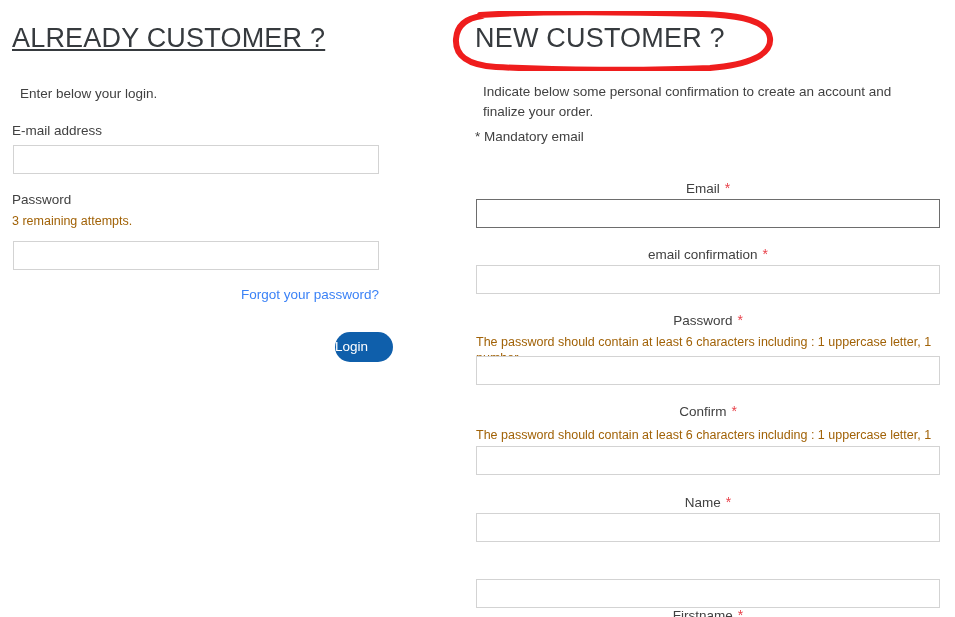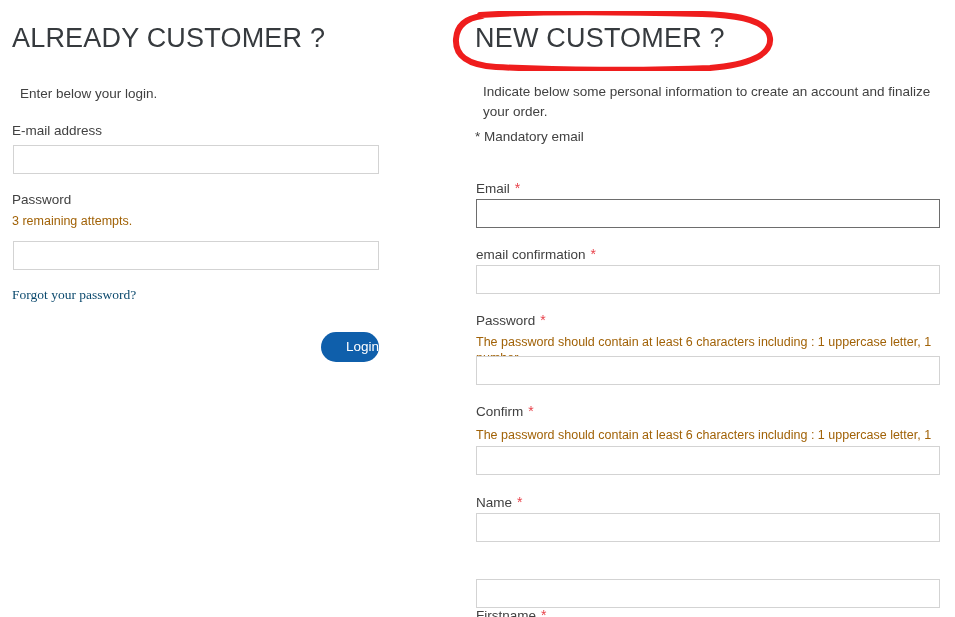--- a/index.html
+++ b/index.html
@@ -43,20 +43,21 @@
     color: #363a3e;
     letter-spacing: 0.2px;
     line-height: 1.1;
     margin: 0;
     white-space: nowrap;
   }
   .heading-left {
     position: absolute;
     left: 0px;
     top: 24px;
+    text-decoration: underline;
   }
   .heading-right {
     position: absolute;
     left: 0px;
     top: 24px;
   }
 
   
   .annotation-ellipse {
     position: absolute;
@@ -94,20 +95,21 @@
     font-size: 13.5px;
     color: #414141;
   }
 
   
   .field-label {
     font-size: 13.5px;
     color: #414141;
     line-height: 1.3;
     display: block;
+    text-align: center;
   }
   .req-star {
     color: #e8414a;
     font-size: 14px;
     margin-left: 5px;
   }
   .field-hint {
     font-size: 12.5px;
     color: #a16207;
     line-height: 1.3;
@@ -135,41 +137,40 @@
   .lbl-email-left   { position: absolute; left: 0px;  top: 122px; }
   .in-email-left    { position: absolute; left: 1px;  top: 145px; width: 366px; }
   .lbl-pass-left    { position: absolute; left: 0px;  top: 191px; }
   .hint-pass-left   { position: absolute; left: 0px;  top: 213px; }
   .in-pass-left     { position: absolute; left: 1px;  top: 241px; width: 366px; }
   .forgot-link {
     position: absolute;
     left: 0px;
     top: 287px;
     width: 367px;
-    text-align: left;
-    font-size: 13.5px;
-    color: #0c4a6e;
+    text-align: right;
+    font-size: 13.5px;
+    color: #3b82f6;
     text-decoration: none;
     cursor: pointer;
-    font-family: Liberation Serif, serif;
   }
   .login-button {
     position: absolute;
-    left: 309px;
+    left: 323px;
     top: 332px;
     width: 58px;
     height: 30px;
     border: none;
     border-radius: 15px;
     background: #0f5fab;
     color: #ffffff;
     font-family: "Liberation Sans", "DejaVu Sans", sans-serif;
     font-size: 13.5px;
     line-height: 30px;
-    text-align: right;
+    text-align: left;
     padding: 0;
     cursor: pointer;
   }
 
   
   .rf { position: absolute; left: 1px; width: 464px; }
 </style>
 </head>
 <body>
 
@@ -193,21 +194,21 @@
 
     <a class="forgot-link" href="#">Forgot your password?</a>
 
     <button class="login-button">Login</button>
   </div>
 
   <div class="col-right">
 
     <h1 class="page-heading heading-right">NEW CUSTOMER ?</h1>
 
-    <p class="intro intro-right">Indicate below some personal information to create an account and finalize your order.</p>
+    <p class="intro intro-right">Indicate below some personal confirmation to create an account and finalize your order.</p>
 
     <div class="mandatory">* Mandatory email</div>
 
     <div id="register-fields">
         <label class="field-label rf" style="top: 179px;">Email<span class="req-star">*</span></label>
         <input type="text" class="text-input rf emphasis" style="top: 199px;">
         <label class="field-label rf" style="top: 245px;">email confirmation<span class="req-star">*</span></label>
         <input type="text" class="text-input rf" style="top: 265px;">
         <label class="field-label rf" style="top: 311px;">Password<span class="req-star">*</span></label>
         <span class="field-hint rf" style="top: 334px;">The password should contain at least 6 characters including : 1 uppercase letter, 1 number.</span>

